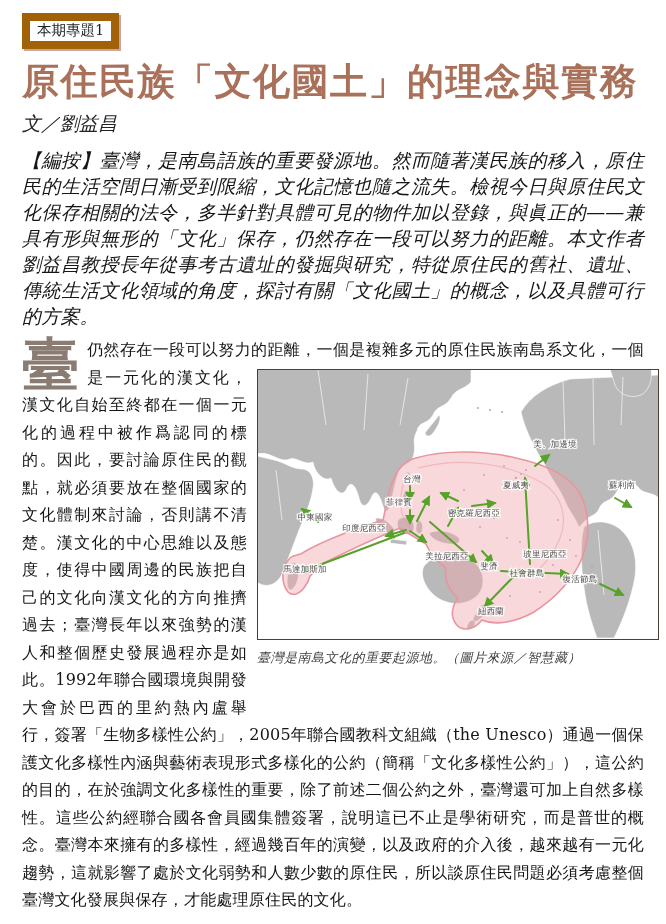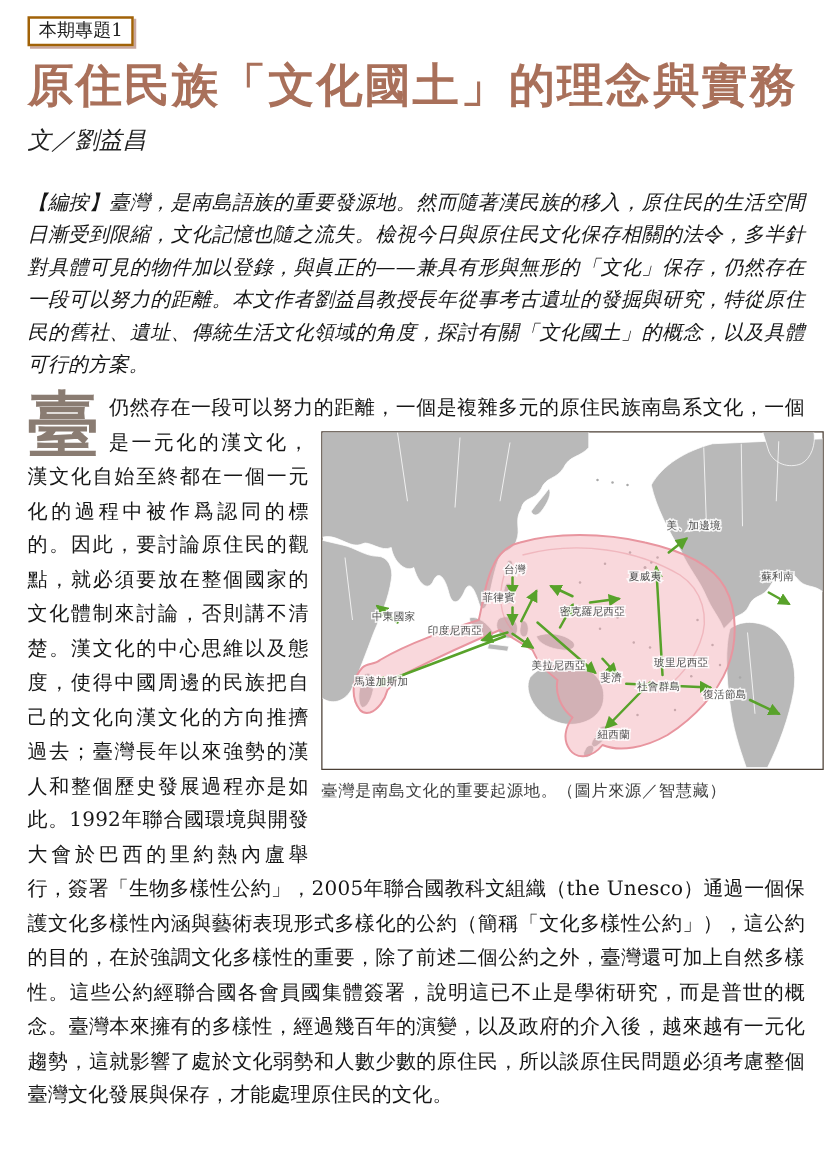--- a/index.html
+++ b/index.html
@@ -4,48 +4,48 @@
 <style>
   html,body{margin:0;padding:0}
   body{
     width:666px;height:924px;background:#ffffff;
     font-family:"DejaVu Serif","Liberation Serif",serif;color:#1c1c1c;
     overflow:hidden;
   }
   .page{box-sizing:border-box;width:666px;height:924px;padding:13px 22px 0;position:relative}
 
   .badge{
-    display:inline-block;border:2px solid #a16207;
+    display:inline-block;border:8px solid #a16207;
     box-shadow:2px 2px 0 var(--badge_shadow,#c9a79e);
     padding:0 7px 1px;font-size:14.5px;color:#222;background:#fff;
   }
   .title{
     margin:10px 0 0;font-size:37px;line-height:1.25;font-weight:bold;
     color:var(--title,#a9705a);letter-spacing:1.5px;font-family:Liberation Serif, serif;
   }
   .byline{font-size:19px;font-style:italic;margin:6px 4px 0 0;color:#222}
 
   .editor-note{
-    margin-top:24px;font-size:16px;line-height:26px;text-align:justify;
+    margin-top:10px;font-size:19px;line-height:26px;text-align:justify;
     font-style:italic;letter-spacing:.2px;color:#161616;
   }
 
   .article{
     margin-top:7px;font-size:16px;line-height:27.5px;text-align:justify;
     letter-spacing:.2px;color:#161616;
   }
   .dropcap{
     float:left;font-size:57px;line-height:50px;padding:3px 8px 0 0;
     color:var(--dropcap,#8a7c72);font-weight:bold;
   }
   .mapfig{float:right;width:400px;margin:5px -13px 30px 10px}
   .mapfig svg{display:block;border:1.5px solid var(--map_frame,#4b3f35);background:#fff}
   .mapcaption{
     font-family:"DejaVu Sans","Liberation Sans",sans-serif;
-    font-size:13px;color:#3e3e3e;margin-top:4px;letter-spacing:.5px;
+    font-size:13px;color:#3e3e3e;margin-top:4px;letter-spacing:.5px;font-style:italic;
   }
 
   
   .land{fill:var(--land,#b9b9b9);stroke:#ffffff;stroke-width:.6}
   .border{stroke:#ffffff;stroke-width:.7;fill:none;opacity:.9}
   .isl{fill:#a8a8a8}
   .pink{fill:var(--pink_fill,#f2a9b1);fill-opacity:.45;stroke:var(--pink_stroke,#e8959f);stroke-width:1.6;stroke-linejoin:round}
   .pinkline{fill:none;stroke:var(--pink_stroke,#e8959f);stroke-opacity:.5;stroke-width:1.1}
   .arrow{stroke:var(--arrow,#58a22a);stroke-width:2;stroke-linecap:round}
   .maplabel{

